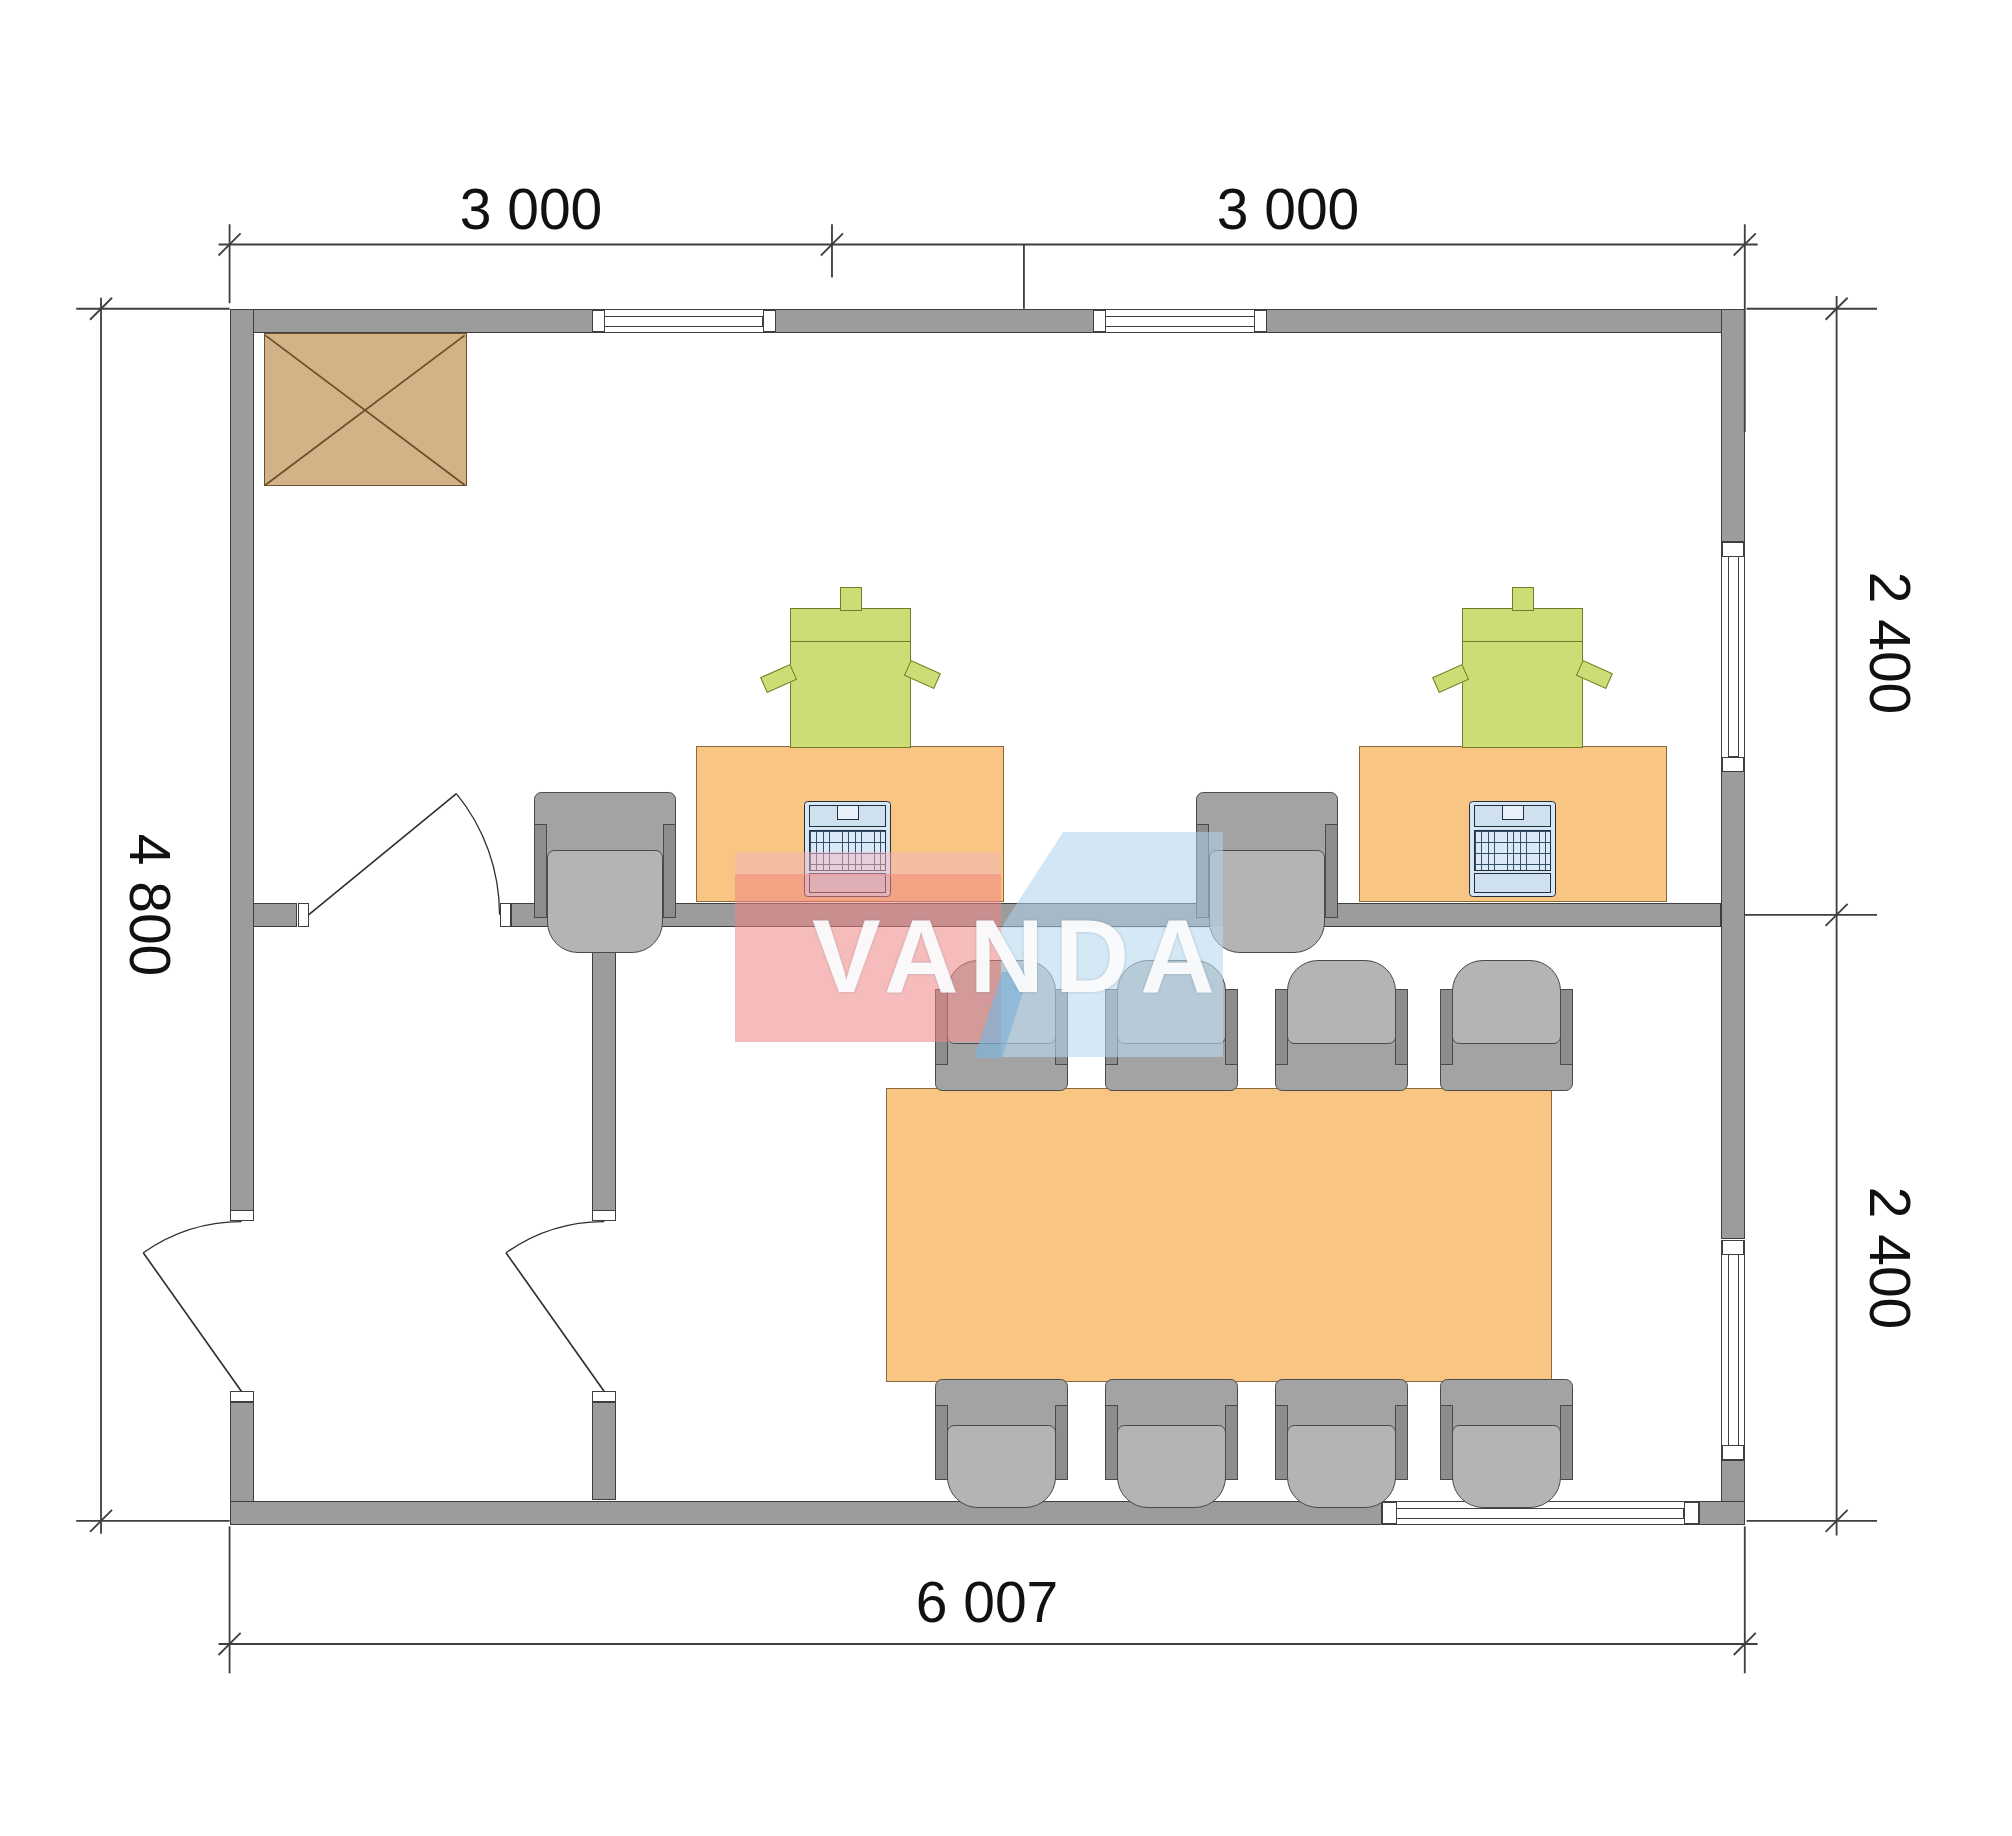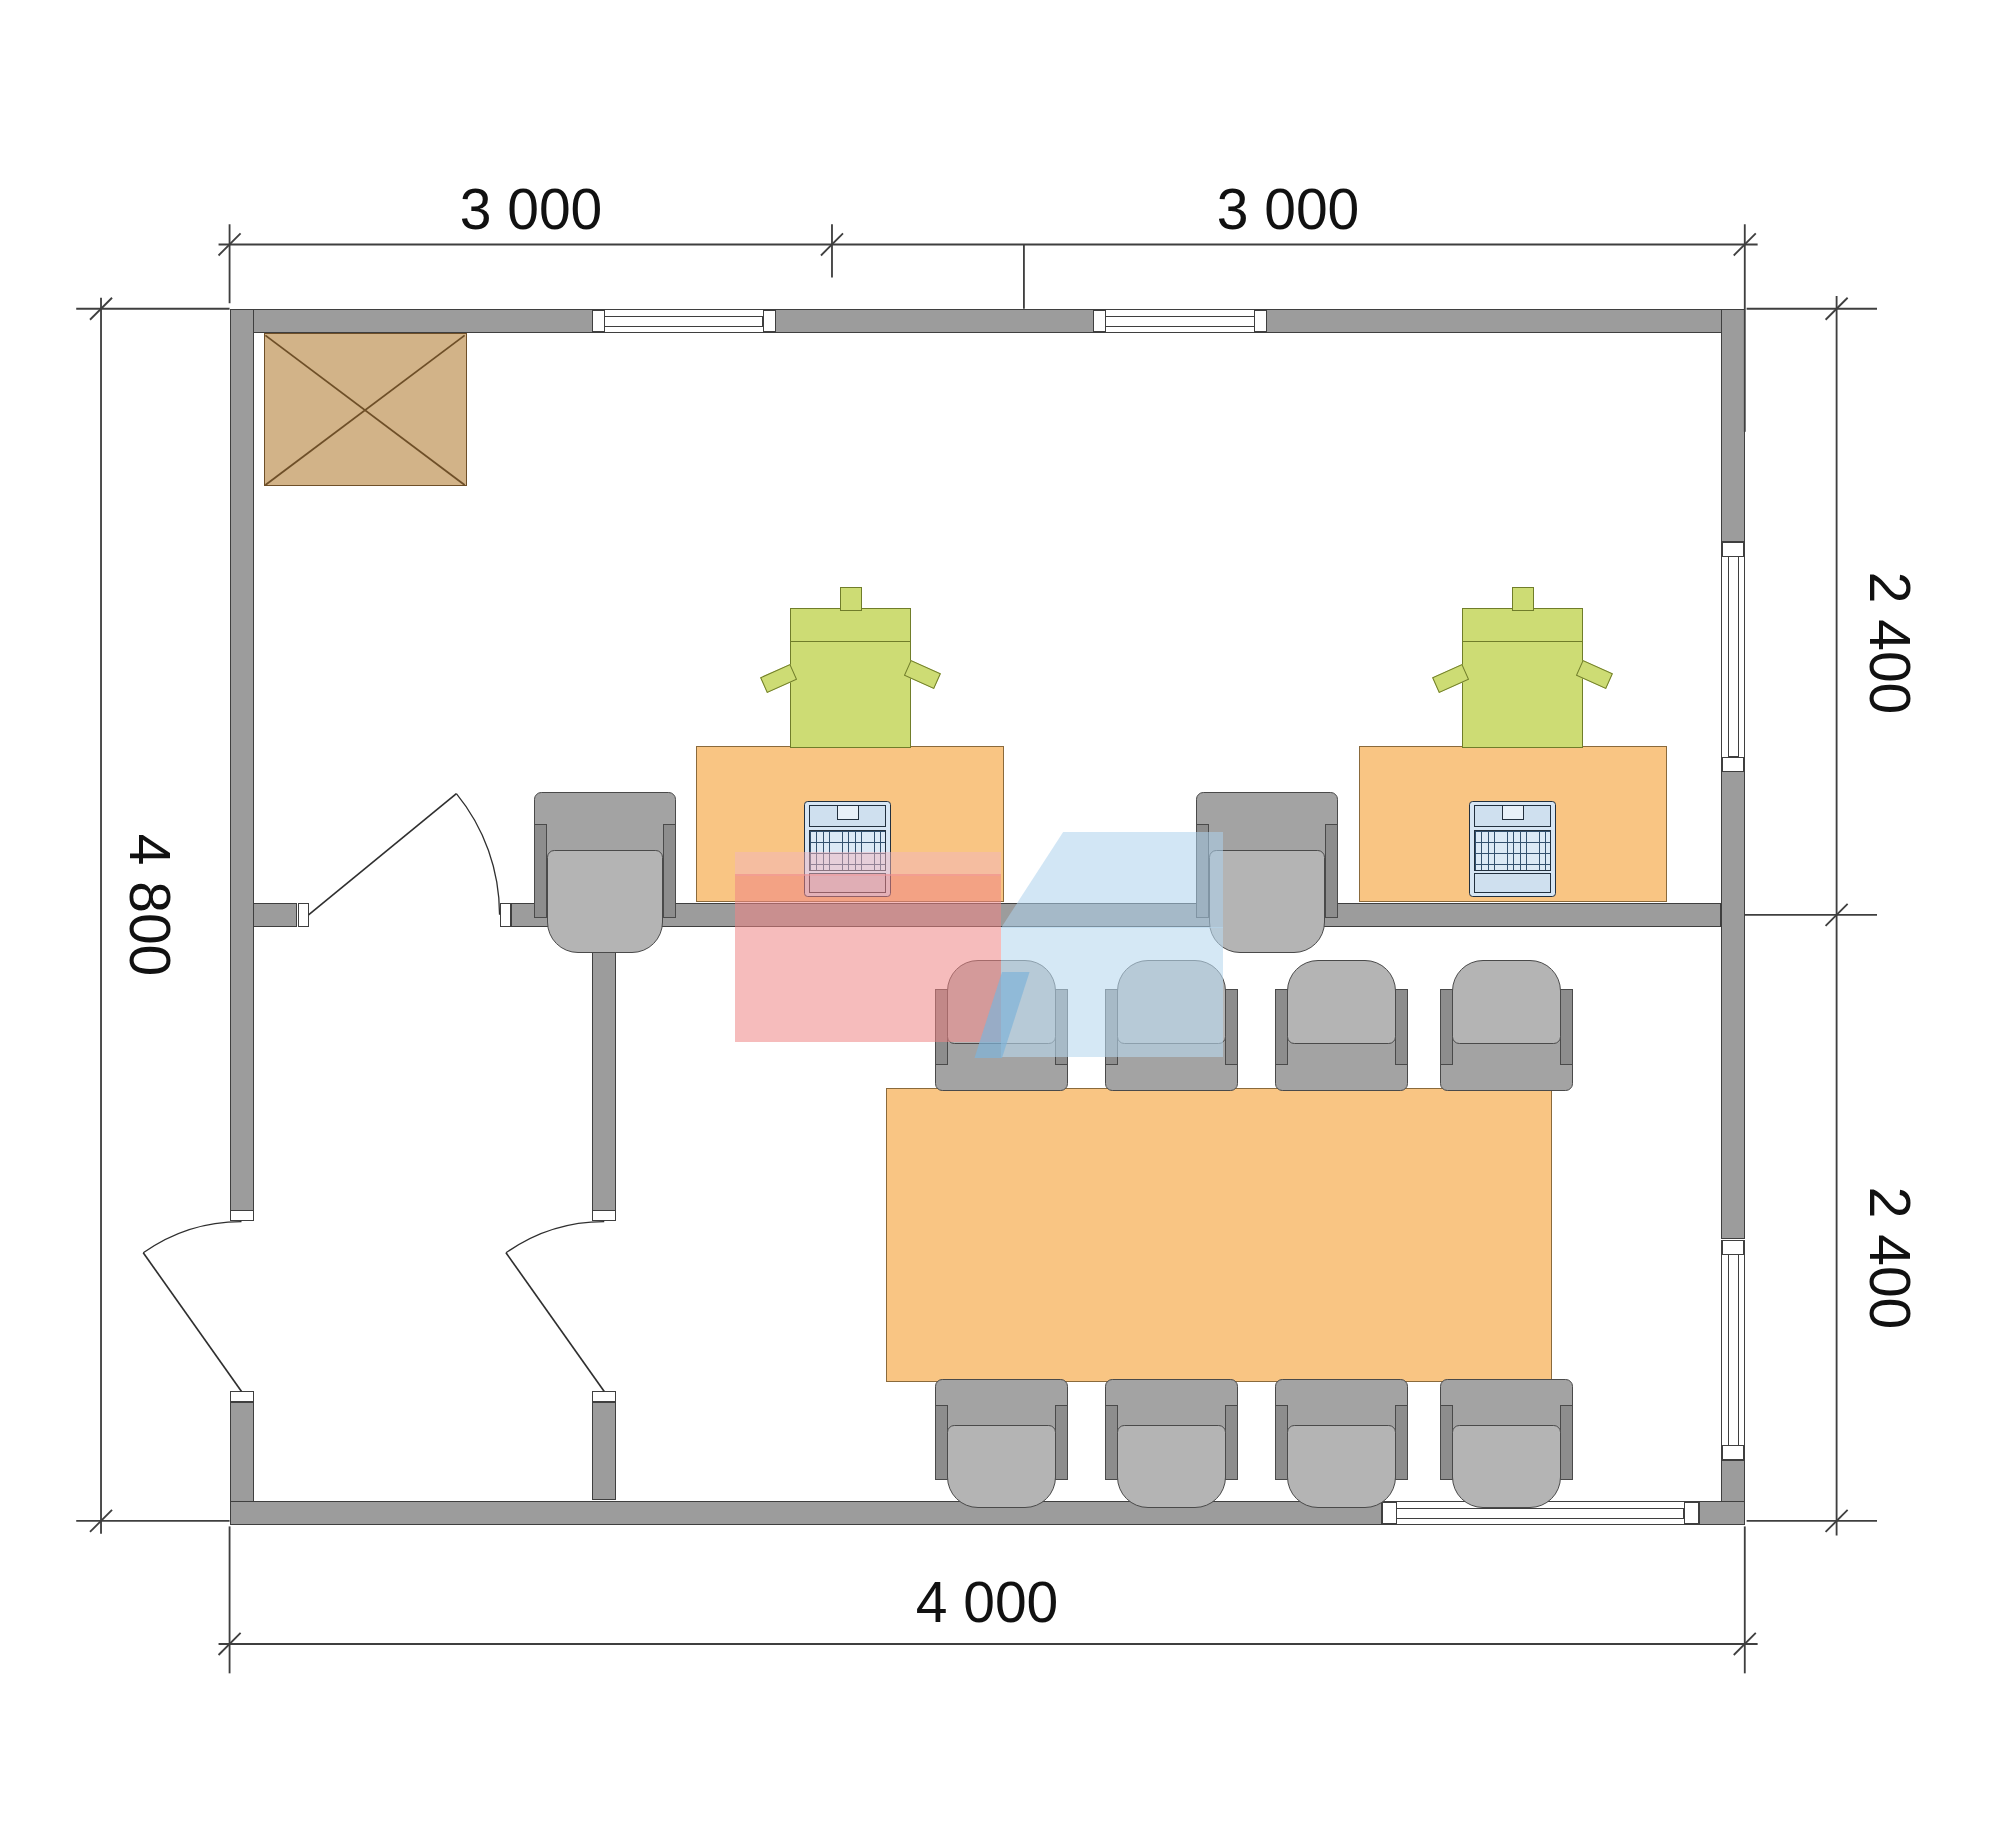--- a/index.html
+++ b/index.html
@@ -202,20 +202,21 @@
       <div class="ch-arm" style="right:0;"></div>
       <div class="ch-seat"></div>
   </div>
 
   <div class="abs wm" style="left:0;top:0;width:2012px;height:1837px;">
     <div class="abs" style="left:735px;top:852px;width:266px;height:24px;background:#f2b6bd;opacity:0.5;"></div>
     <div class="abs" style="left:735px;top:874px;width:266px;height:168px;background:#ee8585;opacity:0.55;"></div>
     <div class="abs" style="left:1001px;top:832px;width:222px;height:96px;background:#add2ec;opacity:0.55;clip-path:polygon(0 100%,28% 0,100% 0,100% 100%);"></div>
     <div class="abs" style="left:1001px;top:927px;width:222px;height:130px;background:#b9d8ee;opacity:0.6;"></div>
     <div class="abs" style="left:970px;top:972px;width:64px;height:86px;background:#7fb3d8;opacity:0.7;clip-path:polygon(50% 0,93% 0,50% 100%,7% 100%);"></div>
+    <div class="wm-text" style="left:812px;top:898px;">VANDA</div>
   </div>
 
   <svg class="lines" width="2012" height="1837" viewBox="0 0 2191 2000">
     <g stroke="#3f3f3f" stroke-width="2" fill="none">
 
       <g stroke="#6e4f28">
         <line x1="289" y1="365" x2="506" y2="528"></line>
         <line x1="289" y1="528" x2="506" y2="365"></line>
       </g>
 
@@ -269,16 +270,16 @@
         <path d="M156,1364 A185,185 0 0 1 263,1330" stroke-width="1.4"></path>
       </g>
     </g>
   </svg>
 
   <div class="dim-label" style="left:531px;top:209px;">3 000</div>
   <div class="dim-label" style="left:1288px;top:209px;">3 000</div>
   <div class="dim-label rot" style="left:150px;top:905px;">4 800</div>
   <div class="dim-label rot" style="left:1890px;top:643px;">2 400</div>
   <div class="dim-label rot" style="left:1890px;top:1258px;">2 400</div>
-  <div class="dim-label" style="left:987px;top:1602px;">4 000</div>
+  <div class="dim-label" style="left:987px;top:1602px;">6 007</div>
 
 </div>
 
 
 </body></html>

